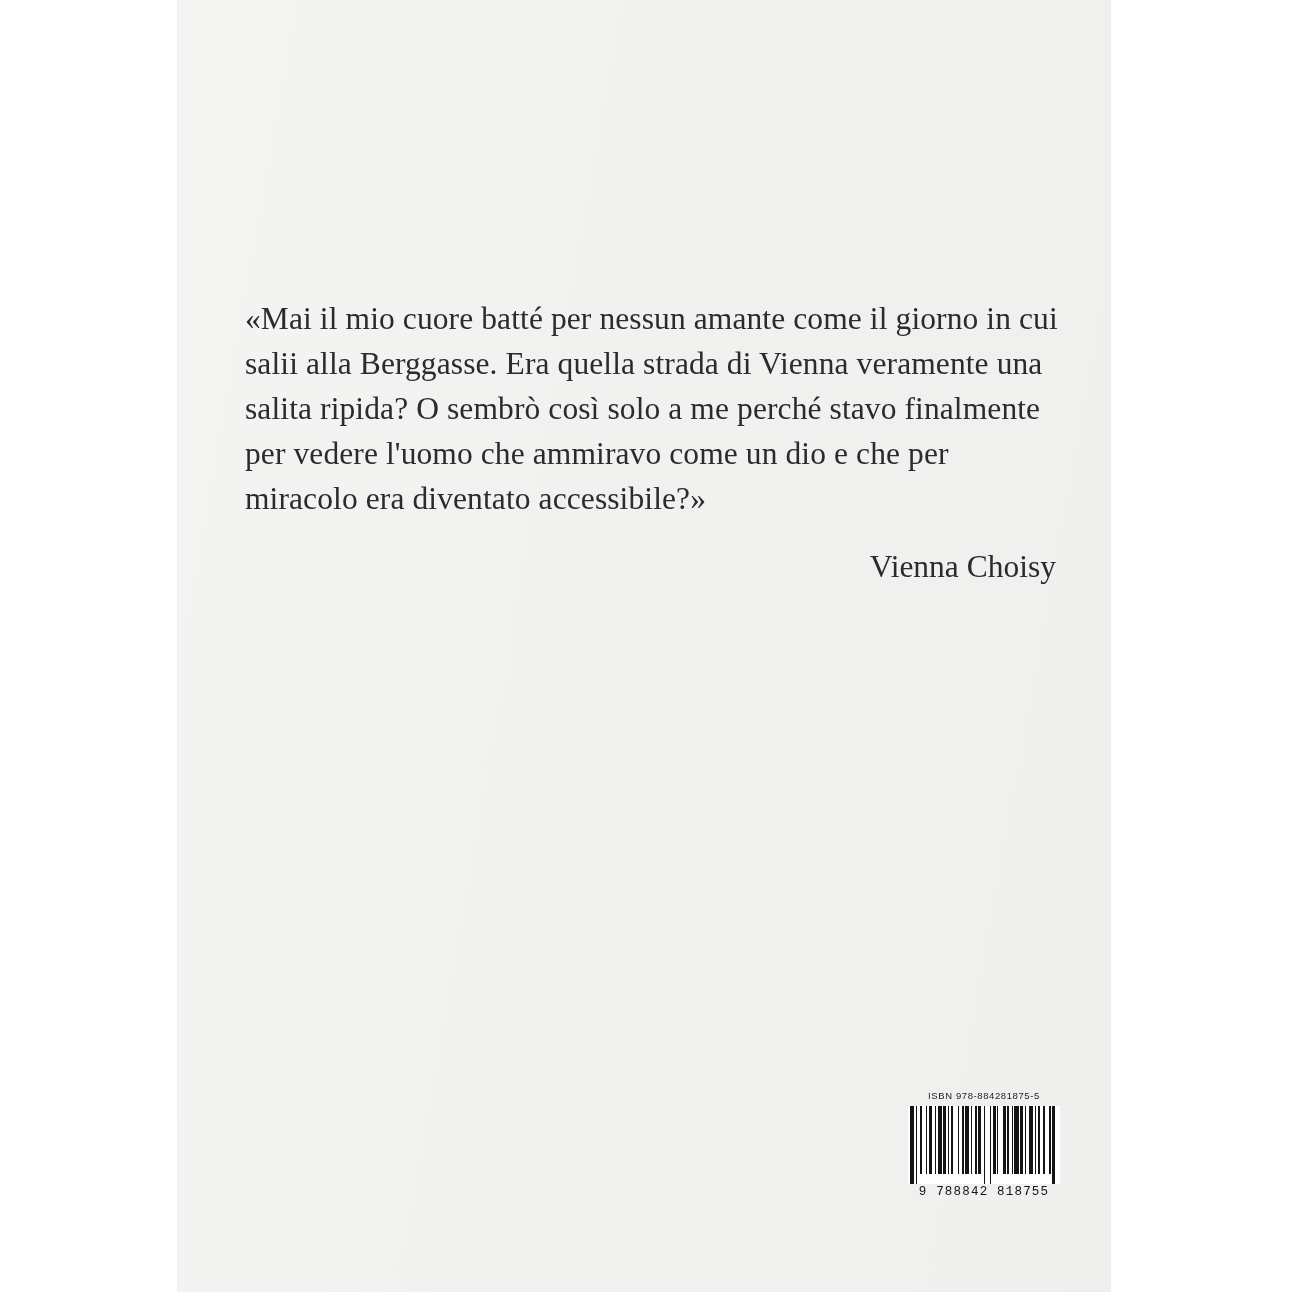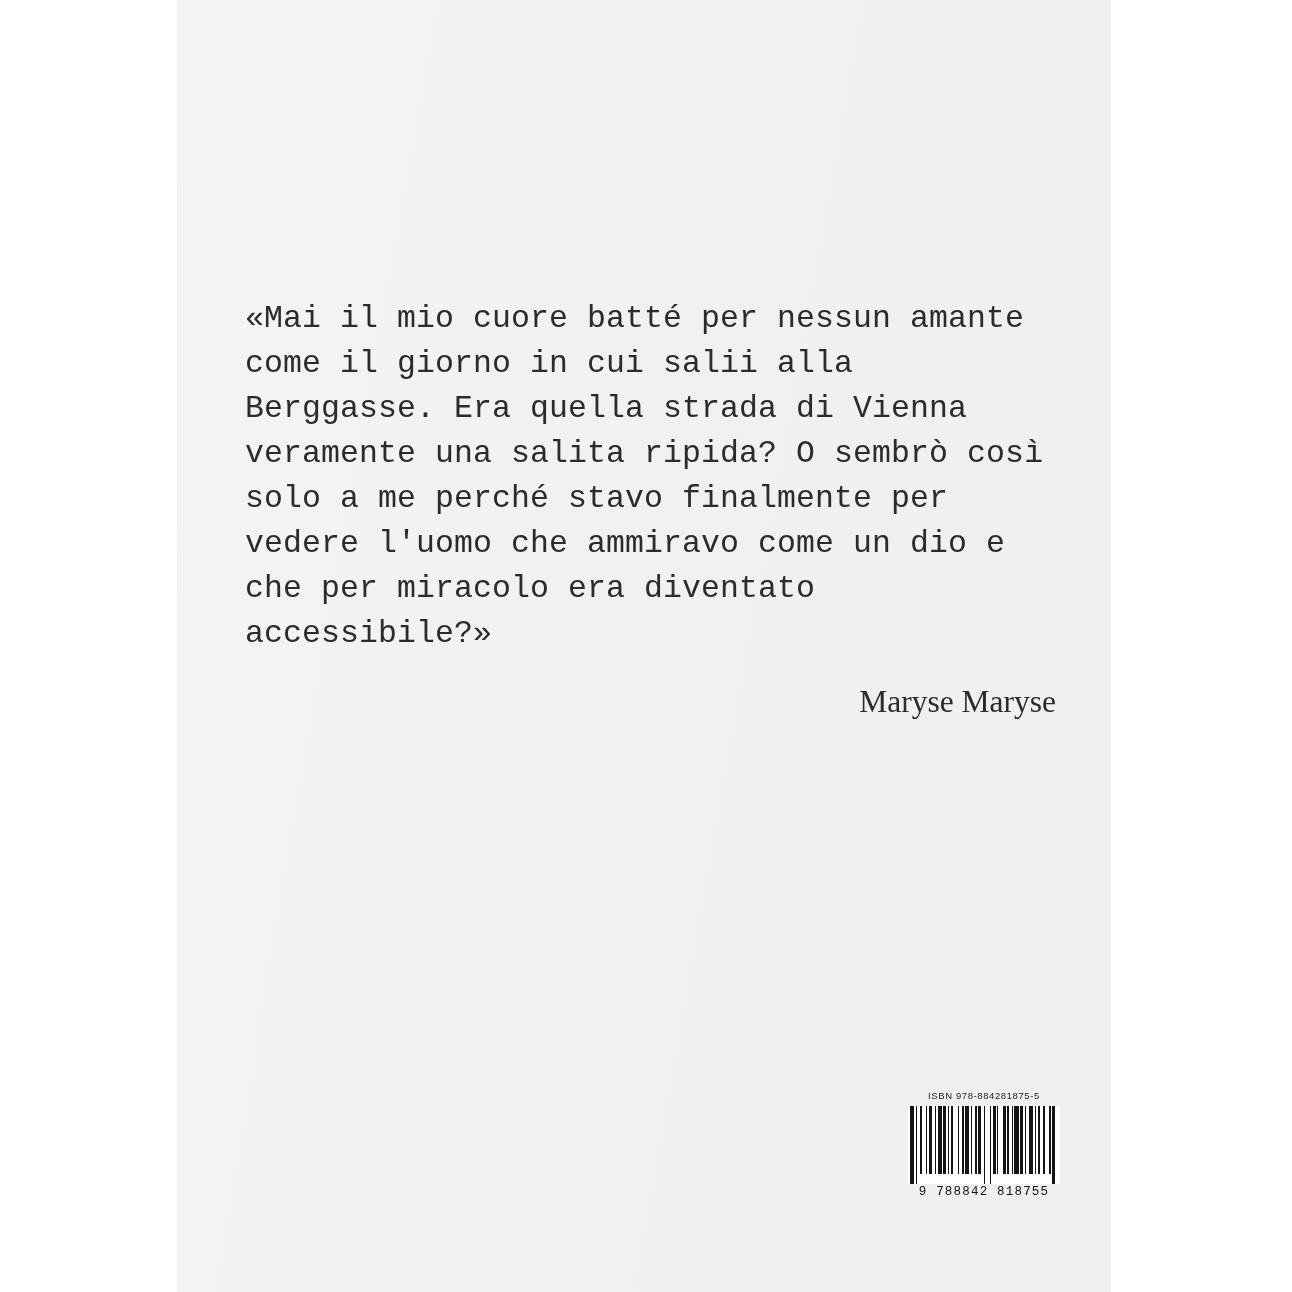--- a/index.html
+++ b/index.html
@@ -41,21 +41,21 @@
   }
 
   .quote-block {
     position: absolute;
     left: 67px;
     top: 296px;
     width: 815px;
   }
 
   .quote-text {
-    font-family: Liberation Mono, monospace;
+    font-family: Liberation Serif, serif;
     font-size: 31.5px;
     line-height: 45px;
     color: #2b2b2b;
     text-align: left;
     letter-spacing: 0.1px;
     margin: 0;
     white-space: pre-wrap;
   }
 
   .quote-attribution {
@@ -117,21 +117,21 @@
 </head>
 <body>
 
 <div class="page-wrap">
 
   <div class="book-cover">
     <div class="paper-tint"></div>
 
     <div class="quote-block">
       <p class="quote-text">«Mai il mio cuore batté per nessun amante come il giorno in cui salii alla Berggasse. Era quella strada di Vienna veramente una salita ripida? O sembrò così solo a me perché stavo finalmente per vedere l'uomo che ammiravo come un dio e che per miracolo era diventato accessibile?»</p>
-      <p class="quote-attribution">Maryse Maryse</p>
+      <p class="quote-attribution">Vienna Choisy</p>
     </div>
 
     <div class="barcode-area">
       <p class="isbn-text">ISBN 978-884281875-5</p>
       <div class="barcode-bars" id="barcode-bars">
           <div class="bar tall" style="left: 2px; width: 4.35px;"></div>
           <div class="bar tall" style="left: 7.8px; width: 1.45px;"></div>
           <div class="bar" style="left: 12.15px; width: 1.45px;"></div>
           <div class="bar" style="left: 17.95px; width: 1.45px;"></div>
           <div class="bar" style="left: 20.85px; width: 2.9px;"></div>

